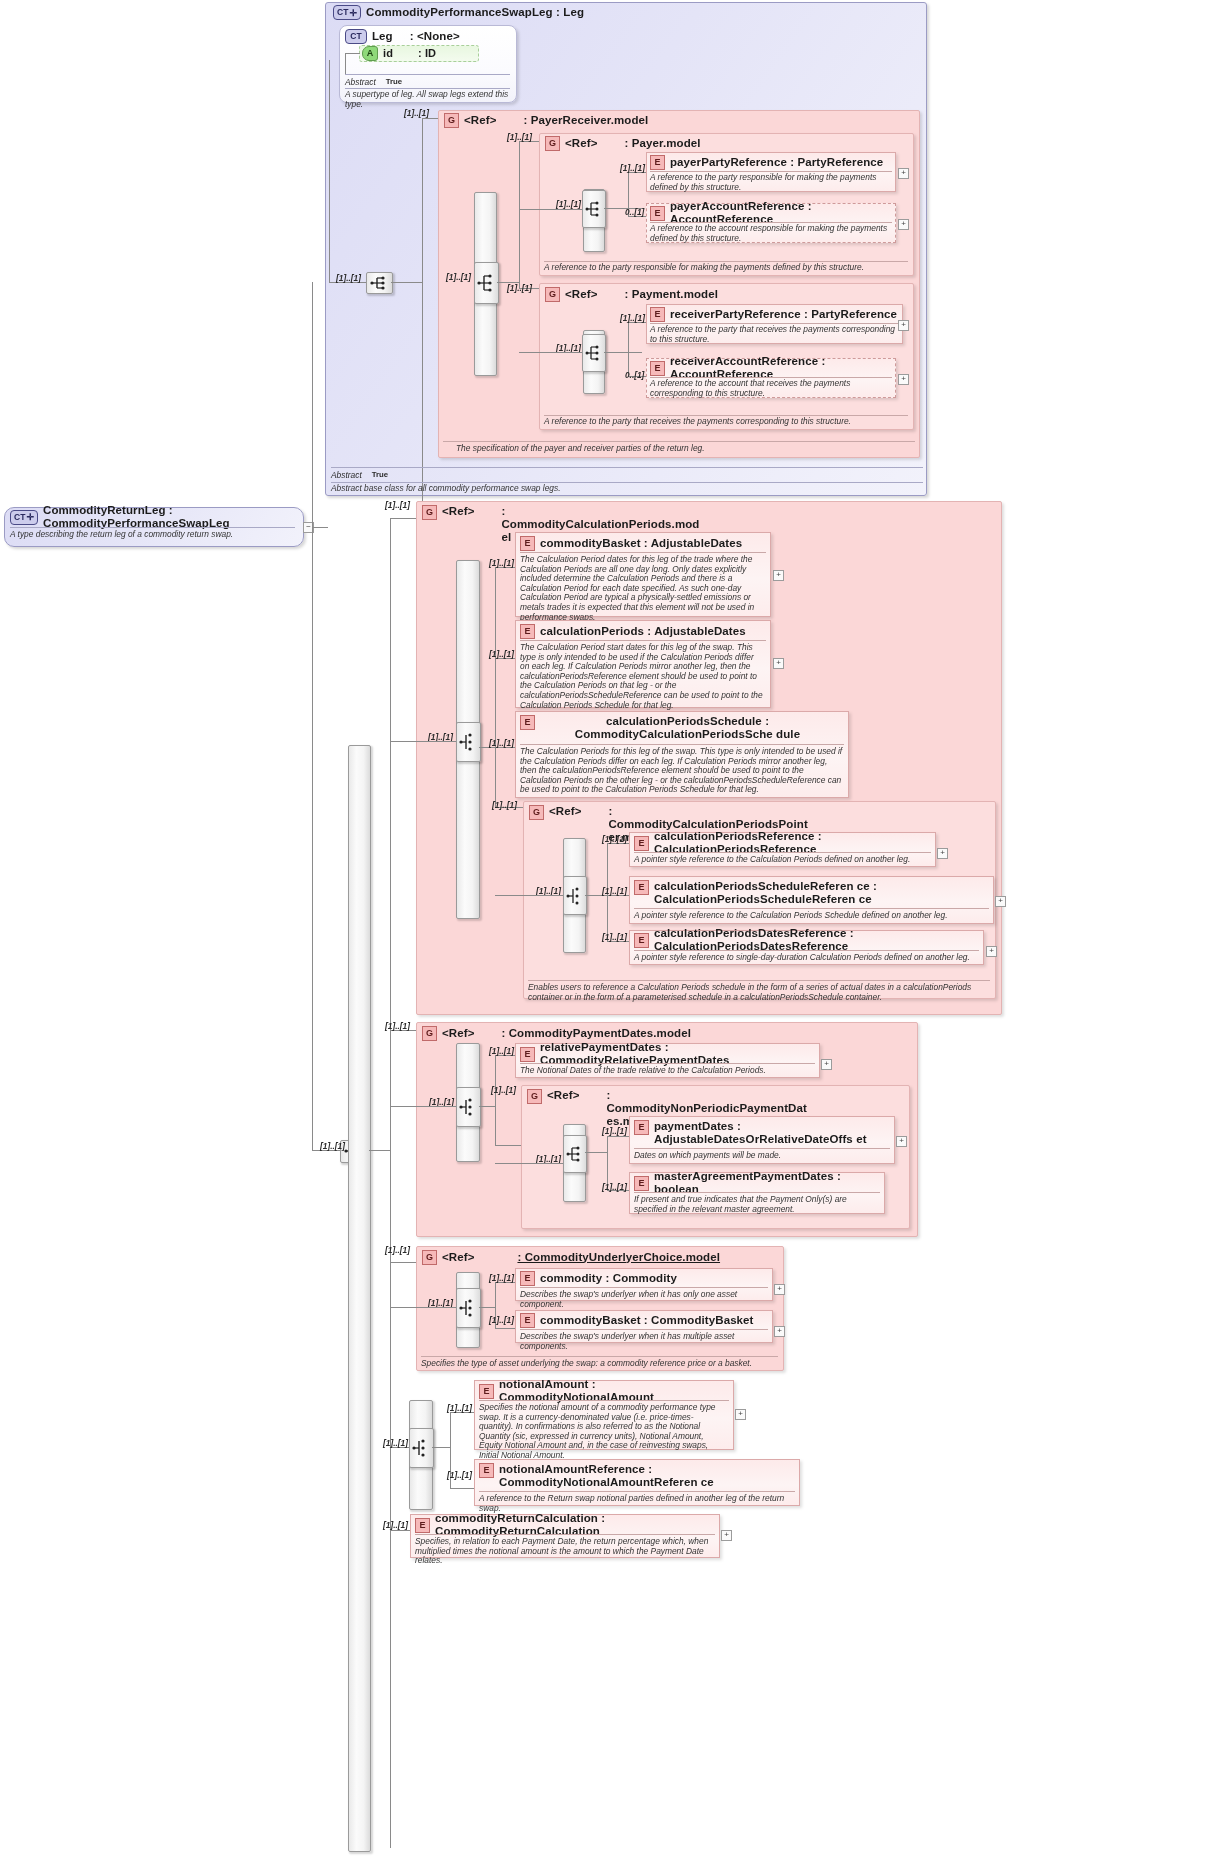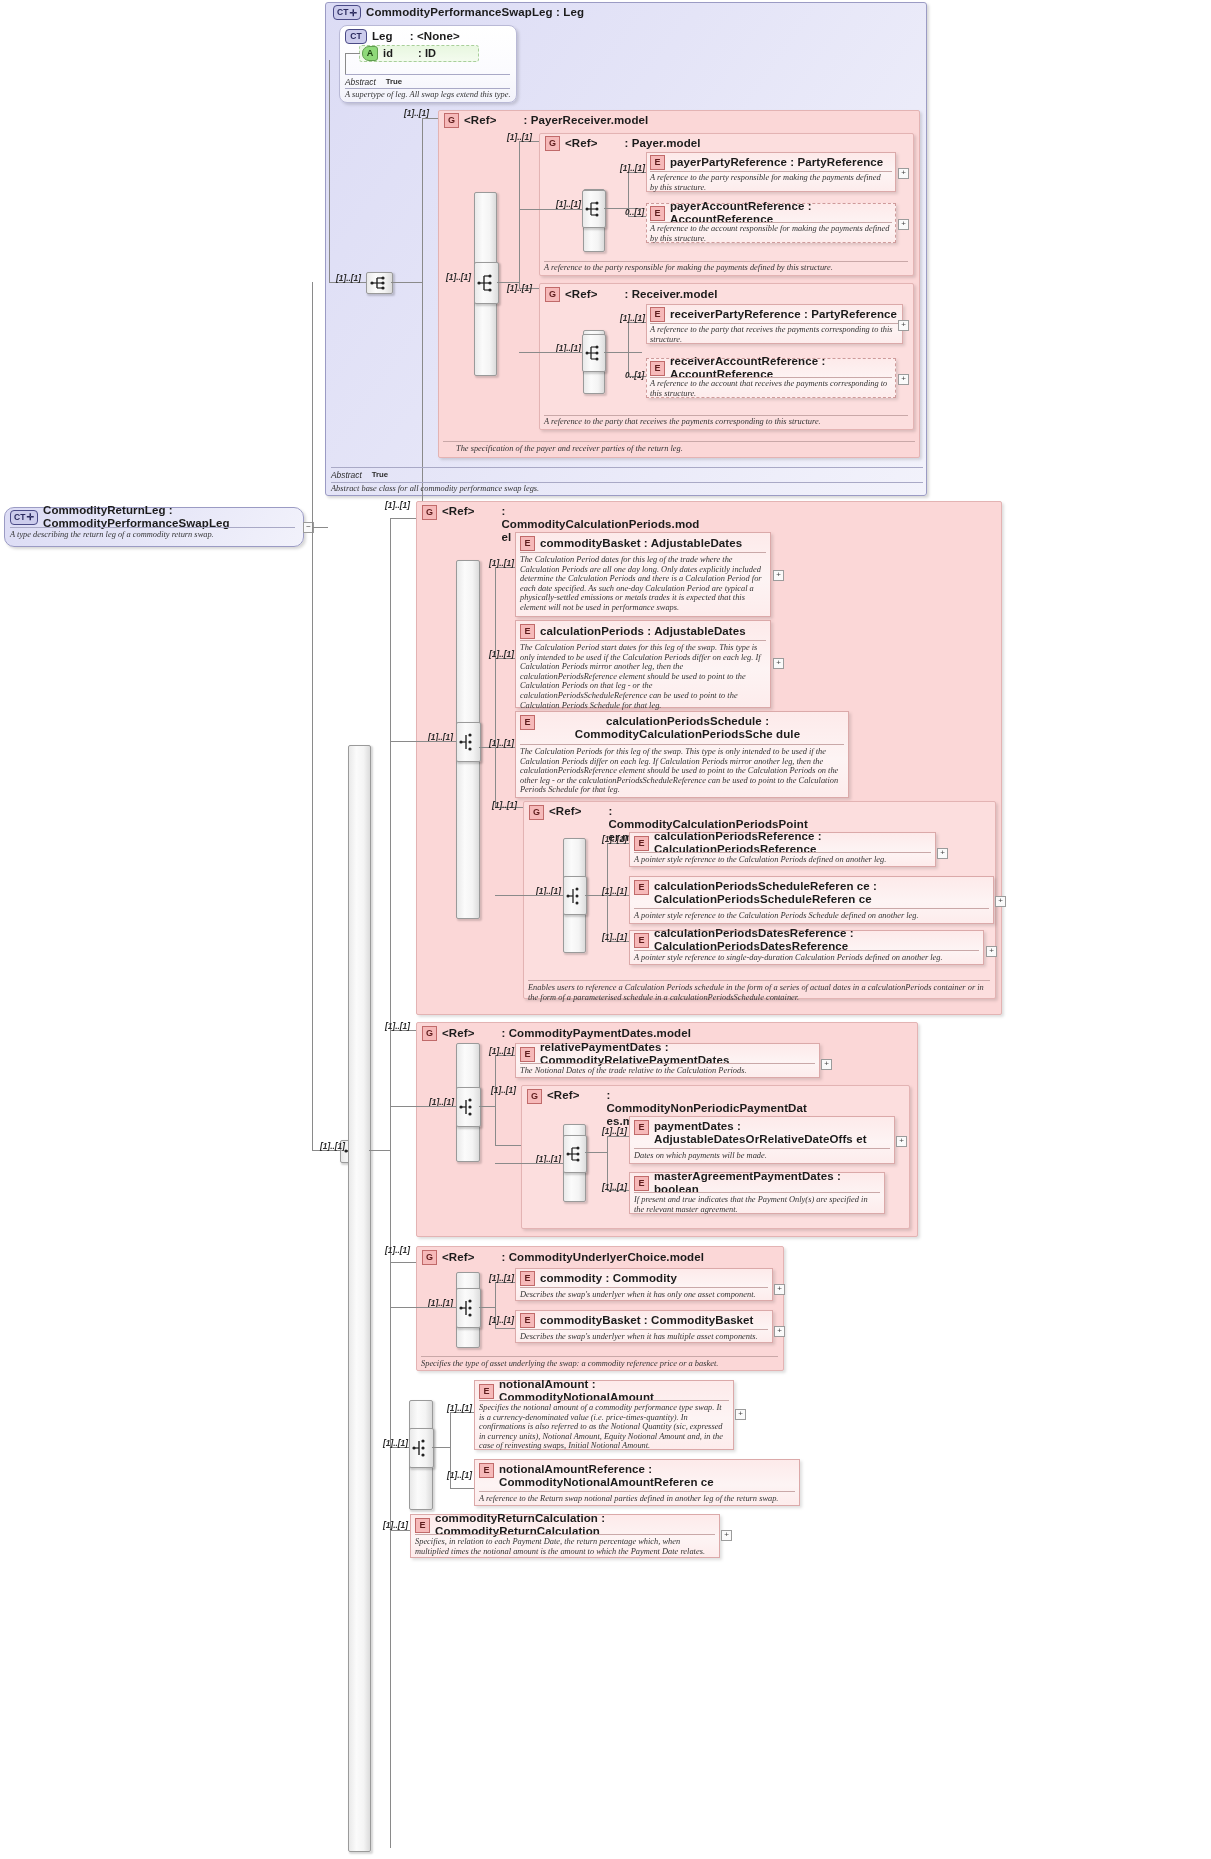--- a/index.html
+++ b/index.html
@@ -37,21 +37,21 @@
   }
   
   .attr{
     background:linear-gradient(180deg,#e8f7e0 0%,#f3fbee 100%);
     border:1px dashed #a8cf9a;border-radius:3px;
   }
 
   
   .hdr{font-size:11.5px;font-weight:bold;color:#1b1b1b;letter-spacing:.1px;line-height:13px;}
   .hdr.small{font-size:11px;}
-  .desc{font-size:8.4px;font-style:italic;color:#333;line-height:9.6px;font-family:Liberation Serif, serif;}
+  .desc{font-size:8.4px;font-style:italic;color:#333;line-height:9.6px;}
   .rule{border-top:1px solid #c9a8a8;}
   .rule-v{border-top:1px solid #a9a9c6;}
   .card-title{display:flex;align-items:center;gap:5px;}
 
   
   .badge{
     display:inline-flex;align-items:center;justify-content:center;
     font-size:9px;font-weight:bold;line-height:1;flex:none;
   }
   .b-ct{width:26px;height:13px;border:1.4px solid #4a4a86;border-radius:4px;
@@ -232,21 +232,21 @@
   <div class="occ" style="left:625px;top:207px;">0..[1]</div>
   <div class="stub" style="left:898px;top:219px;">+</div>
 
   <div class="box rule" style="left:544px;top:261px;width:364px;height:1px;"></div>
   <div class="box desc" style="left:544px;top:263px;width:362px;">A reference to the party responsible for making the payments defined by this structure.</div>
 
   <div class="box grp lighter" style="left:539px;top:283px;width:375px;height:147px;"></div>
   <div class="box card-title" style="left:545px;top:287px;width:330px;height:14px;">
     <span class="badge b-g">G</span>
     <span class="hdr">&lt;Ref&gt;</span>
-    <span class="hdr" style="margin-left:22px;">: Receiver.model</span>
+    <span class="hdr" style="margin-left:22px;">: Payment.model</span>
   </div>
   <div class="occ" style="left:507px;top:283px;">[1]..[1]</div>
 
   <div class="bar" style="left:583px;top:330px;width:20px;height:62px;"></div>
   <div class="comp" style="left:582px;top:334px;width:22px;height:36px;">
     <svg width="18" height="18" viewBox="0 0 18 18" style="top:9px;left:2px;">
       <circle cx="2" cy="9" r="1.5" fill="#222"></circle>
       <line x1="3" y1="9" x2="6" y2="9" stroke="#222" stroke-width="1.2"></line>
       <line x1="6" y1="3" x2="6" y2="15" stroke="#222" stroke-width="1.3"></line>
       <line x1="6" y1="3" x2="11" y2="3" stroke="#222" stroke-width="1.1"></line>
@@ -536,21 +536,21 @@
     <span class="hdr">masterAgreementPaymentDates : boolean</span>
   </div>
   <div class="box rule" style="left:634px;top:1192px;width:246px;height:1px;"></div>
   <div class="box desc" style="left:634px;top:1195px;width:245px;">If present and true indicates that the Payment Only(s) are specified in the relevant master agreement.</div>
   <div class="occ" style="left:602px;top:1182px;">[1]..[1]</div>
 
   <div class="box grp" style="left:416px;top:1246px;width:368px;height:125px;"></div>
   <div class="box card-title" style="left:422px;top:1250px;width:340px;height:14px;">
     <span class="badge b-g">G</span>
     <span class="hdr">&lt;Ref&gt;</span>
-    <span class="hdr" style="margin-left:22px;">: CommodityUnderlyerChoice.model</span>
+    <span class="hdr" style="margin-left:38px;text-decoration:underline;">: CommodityUnderlyerChoice.model</span>
   </div>
   <div class="occ" style="left:385px;top:1245px;">[1]..[1]</div>
 
   <div class="bar" style="left:456px;top:1272px;width:22px;height:74px;"></div>
   <div class="comp" style="left:456px;top:1288px;width:23px;height:38px;">
     <svg width="19" height="20" viewBox="0 0 19 20" style="top:9px;left:2px;">
       <circle cx="2" cy="10" r="1.6" fill="#222"></circle>
       <line x1="3" y1="10" x2="7" y2="10" stroke="#222" stroke-width="1.2"></line>
       <line x1="7" y1="3" x2="7" y2="17" stroke="#222" stroke-width="1.4"></line>
       <circle cx="11" cy="3" r="1.6" fill="#222"></circle>

